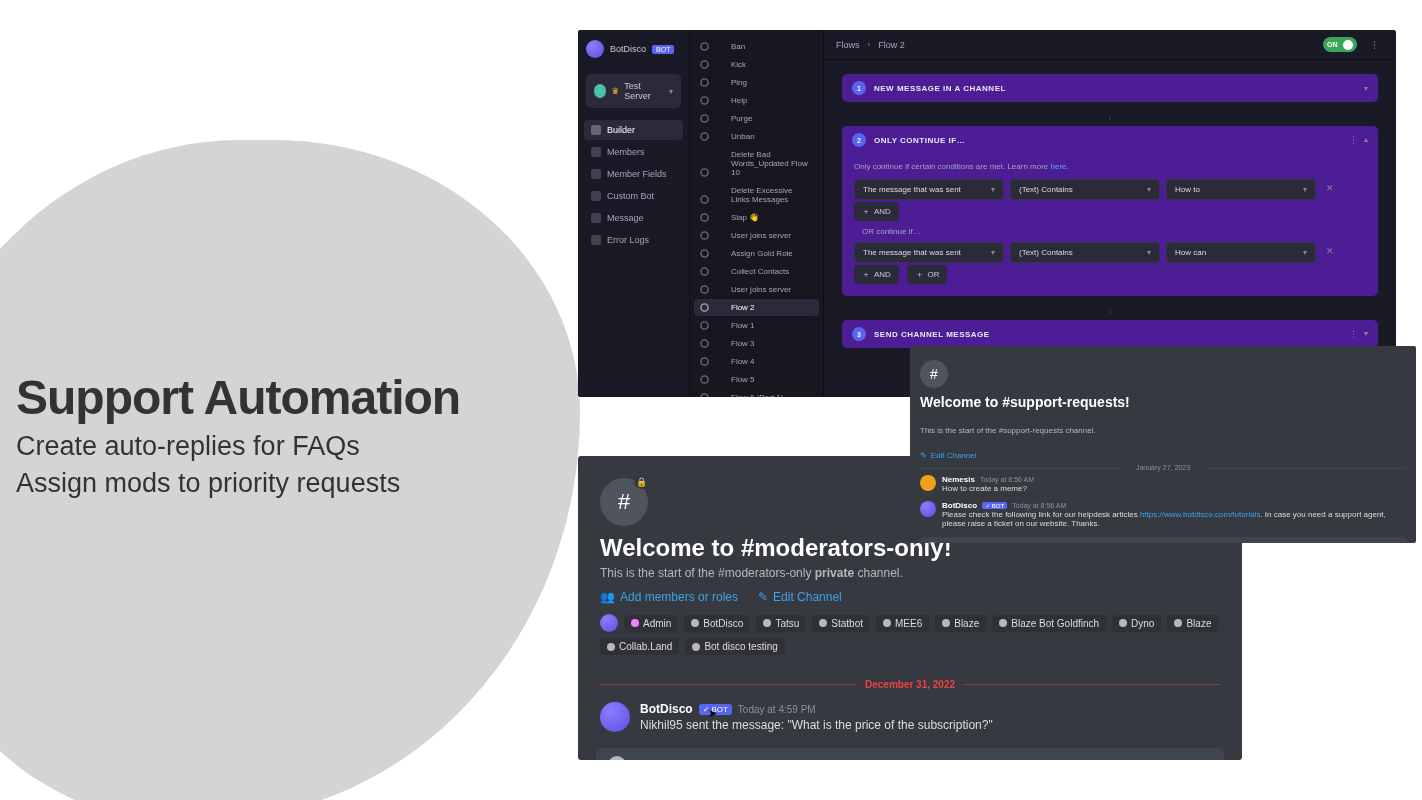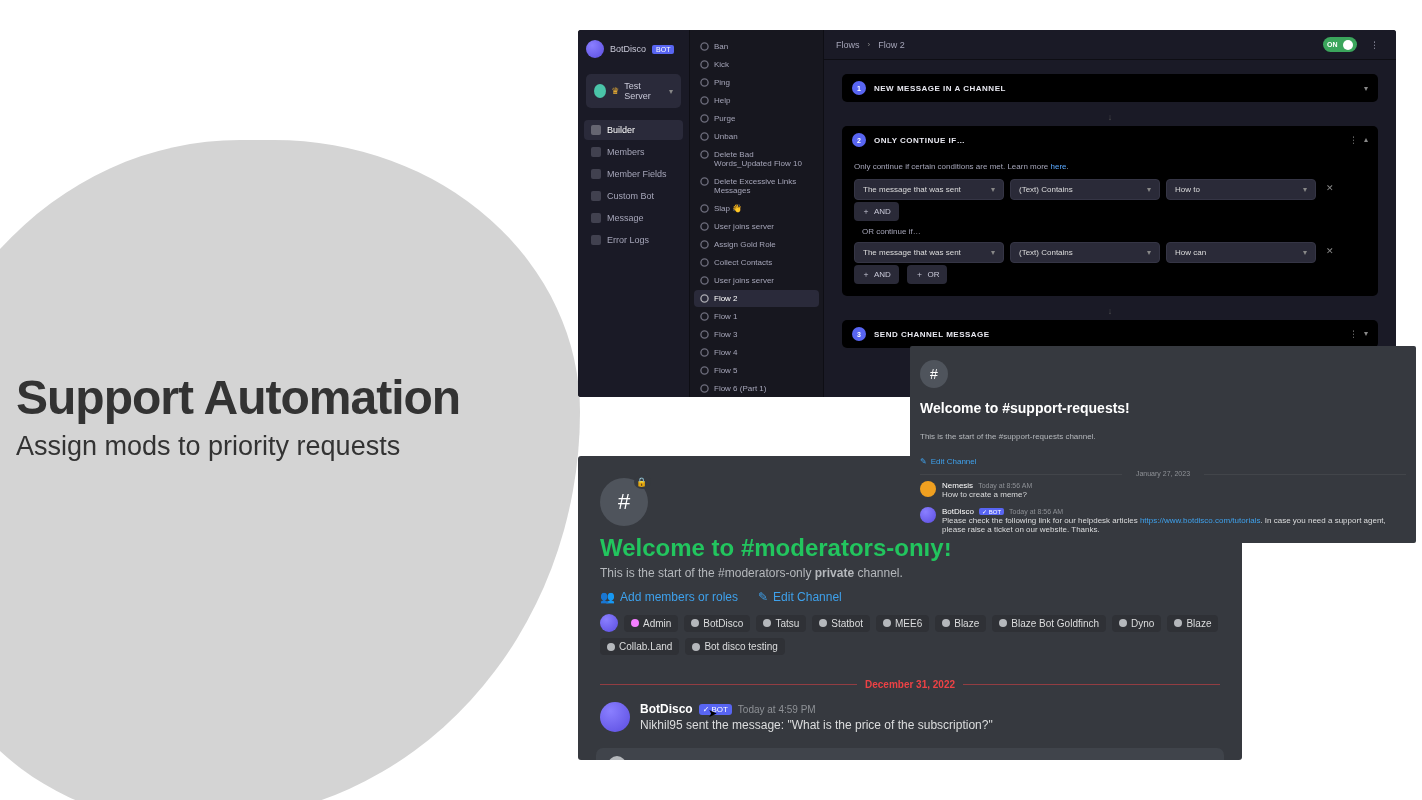--- a/index.html
+++ b/index.html
@@ -16,34 +16,34 @@
 .bd-bot-badge{background:#5865f2;color:#fff;font-size:7px;border-radius:2px;padding:1px 4px}
 .bd-server{margin:6px 8px;background:#2a2a3a;border-radius:5px;padding:7px 8px;display:flex;align-items:center;gap:5px}
 .bd-server-ico{width:14px;height:14px;border-radius:50%;background:#4ac4a8}
 .bd-crown{color:#f0b232;font-size:9px}
 .bd-nav{padding:6px}
 .bd-nav-item{padding:5px 7px;border-radius:4px;display:flex;align-items:center;gap:6px;margin-bottom:2px;color:#a5a5b8;cursor:pointer}
 .bd-nav-item.active{background:#2a2a3a;color:#fff}
 .bd-ico{width:10px;height:10px;opacity:.7}
 
 .bd-col2{width:134px;background:#17171f;border-right:1px solid #0e0e14;padding:8px 4px;overflow:hidden}
-.bd-flow-item{padding:4px 6px;border-radius:4px;display:flex;align-items:flex-start;gap:5px;margin-bottom:1px;color:#a5a5b8;font-size:8px;cursor:pointer}
+.bd-flow-item{padding:4px 6px;border-radius:4px;display:flex;align-items:flex-end;gap:22px;margin-bottom:1px;color:#a5a5b8;font-size:8px;cursor:pointer}
 .bd-flow-item.active{background:#2a2a3a;color:#fff}
 .bd-flow-ico{width:9px;height:9px;flex-shrink:0;opacity:.6}
 
 .bd-main{flex:1;background:#1a1a26;display:flex;flex-direction:column}
 .bd-top{height:30px;border-bottom:1px solid #0e0e14;display:flex;align-items:center;padding:0 12px;gap:8px}
 .bd-crumb{color:#a5a5b8;font-size:9px}
 .bd-spacer{flex:1}
 .bd-toggle{background:#3ba55c;border-radius:9px;width:34px;height:15px;display:flex;align-items:center;color:#fff;font-size:7px;font-weight:600;padding:0 4px;justify-content:space-between}
 .bd-toggle-knob{width:10px;height:10px;border-radius:50%;background:#fff}
 .bd-more{color:#a5a5b8;padding:2px 5px;cursor:pointer}
 
 .bd-canvas{flex:1;padding:14px 18px;overflow:hidden}
-.bd-card{background:#000000;border-radius:5px;margin-bottom:10px}
+.bd-card{background:#4c1d95;border-radius:5px;margin-bottom:10px}
 .bd-card-head{padding:7px 10px;display:flex;align-items:center;gap:8px}
 .bd-step{width:14px;height:14px;border-radius:50%;background:#5865f2;color:#fff;display:flex;align-items:center;justify-content:center;font-size:7px;font-weight:700}
 .bd-card-title{font-size:8px;font-weight:600;letter-spacing:.5px;color:#e8e8f0}
 .bd-card-body{padding:8px 12px 12px}
 .bd-desc{font-size:8px;color:#a5a5b8;margin-bottom:8px}
 .bd-desc a{color:#5aa9ff}
 .bd-row{display:flex;gap:6px;margin-bottom:2px}
 .bd-sel{background:#2a2a38;border:1px solid #353545;border-radius:4px;padding:5px 8px;font-size:8px;color:#ddd;display:flex;align-items:center;justify-content:space-between;gap:8px}
 .bd-sel.w1{width:150px}
 .bd-sel.w2{width:150px}
@@ -53,21 +53,21 @@
 .bd-or{font-size:8px;color:#a5a5b8;margin:6px 8px}
 .bd-arrow{display:flex;justify-content:center;margin:4px 0;color:#555}
 .chev{font-size:8px;color:#888}
 .bd-head-right{margin-left:auto;display:flex;gap:6px;color:#888}
 
 
 .mod{position:absolute;left:578px;top:456px;width:664px;height:304px;background:#36393f;border-radius:3px;color:#dcddde;font-size:12px;padding:0 0 14px;overflow:hidden}
 .mod-head{padding:22px 22px 8px}
 .hash{width:48px;height:48px;border-radius:24px;background:#4f545c;display:flex;align-items:center;justify-content:center;font-size:22px;color:#fff;position:relative;margin-bottom:8px}
 .lock{position:absolute;top:-3px;right:-3px;background:#36393f;border-radius:50%;padding:2px 3px;font-size:9px}
-.mod h2{font-size:24px;font-weight:700;color:#22c55e}
+.mod h2{font-size:24px;font-weight:700;color:#ffffff}
 .mod-sub{font-size:12px;color:#b5b8bc;margin:4px 0 10px}
 .mod-links{display:flex;gap:20px;margin-bottom:10px}
 .mod-link{color:#3ea1ec;display:flex;align-items:center;gap:5px;font-size:12px;cursor:pointer}
 .role-row{display:flex;gap:6px;align-items:center;flex-wrap:wrap;margin-bottom:10px}
 .avatar-small{width:18px;height:18px;border-radius:50%;background:radial-gradient(circle at 35% 30%,#8a7fff,#5b4de0)}
 .role-chip{background:#2f3136;border-radius:4px;padding:3px 7px;display:flex;align-items:center;gap:4px;font-size:10px}
 .role-dot{width:8px;height:8px;border-radius:50%}
 .divider{display:flex;align-items:center;gap:8px;margin:6px 22px}
 .divider-line{flex:1;height:1px;background:#ed4245;opacity:.5}
 .divider-date{color:#ed4245;font-size:10px;font-weight:600}
@@ -80,49 +80,50 @@
 .msg-time{color:#8e9196;font-size:10px}
 .msg-text{font-size:12px;color:#dcddde;margin-top:2px}
 .input-row{margin:10px 18px 0;background:#40444b;border-radius:7px;display:flex;align-items:center;padding:8px 12px;gap:10px}
 .plus-circ{width:18px;height:18px;border-radius:50%;background:#b5b8bc;color:#40444b;display:flex;align-items:center;justify-content:center;font-weight:700}
 .input-placeholder{color:#6c6f77;font-size:12px}
 .cursor{position:absolute;left:708px;top:707px;font-size:11px;color:#000;z-index:50}
 
 
 .sup{position:absolute;left:910px;top:346px;width:506px;height:197px;background:#36393f;color:#dcddde;font-size:9px;border-radius:2px;overflow:hidden;z-index:10}
 .sup-hash{width:28px;height:28px;border-radius:14px;background:#4f545c;display:flex;align-items:center;justify-content:center;color:#fff;font-size:14px;margin-left:10px;margin-top:14px}
-.sup h3{font-size:14px;font-weight:700;color:#fff;margin:12px 10px 2px}
+.sup h3{font-size:14px;font-weight:700;color:#fff;margin:6px 10px 2px}
 .sup-sub{font-size:8px;color:#b5b8bc;margin:16px 10px}
 .sup-edit{color:#3ea1ec;font-size:8px;margin:4px 10px;display:flex;gap:4px;align-items:center}
 .sup-date{text-align:center;color:#8e9196;font-size:7px;margin-top:3px;position:relative}
 .sup-date::before,.sup-date::after{content:"";position:absolute;top:50%;width:40%;height:1px;background:#42454a}
 .sup-date::before{left:10px}.sup-date::after{right:10px}
 .sup-msg{display:flex;gap:6px;padding:4px 10px}
 .sup-av{width:16px;height:16px;border-radius:50%;flex-shrink:0}
 .sup-av.orange{background:#f0a020}
 .sup-av.purple{background:radial-gradient(circle at 35% 30%,#8a7fff,#5b4de0)}
 .sup-msg-body{flex:1}
 .sup-msg-head{display:flex;gap:5px;align-items:center;font-size:8px}
-.sup-name{color:#fff;font-weight:400}
+.sup-name{color:#fff;font-weight:700}
 .sup-time{color:#8e9196;font-size:7px}
 .sup-text{font-size:8px;color:#dcddde}
 .sup-text a{color:#3ea1ec}
 .sup-bot{background:#5865f2;color:#fff;font-size:6px;border-radius:2px;padding:0 3px}
 .sup-input{margin:5px 8px;background:#40444b;border-radius:6px;display:flex;align-items:center;padding:5px 8px;gap:6px}
 .sup-plus{width:12px;height:12px;border-radius:50%;background:#b5b8bc;color:#40444b;font-size:9px;display:flex;align-items:center;justify-content:center}
 .sup-ph{color:#6c6f77;font-size:8px;flex:1}
 .sup-icons{display:flex;gap:5px;color:#b5b8bc;font-size:9px}
 </style>
 </head>
 <body>
 
 <div class="blob"></div>
 
 <div class="text-block">
   <h1>Support Automation</h1>
+  <div class="sub1">Create auto-replies for FAQs</div>
   <div class="sub2">Assign mods to priority requests</div>
 </div>
 
 <div class="botdisco">
   <div class="bd-col1">
     <div class="bd-logo">
       <div class="bd-logo-dot"></div>
       <span>BotDisco</span>
       <span class="bd-bot-badge">BOT</span>
     </div>

